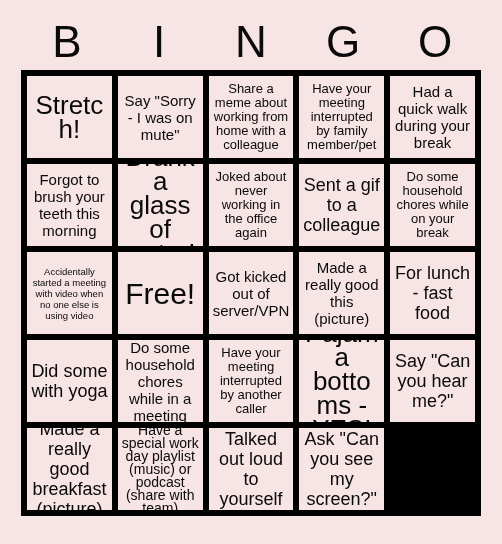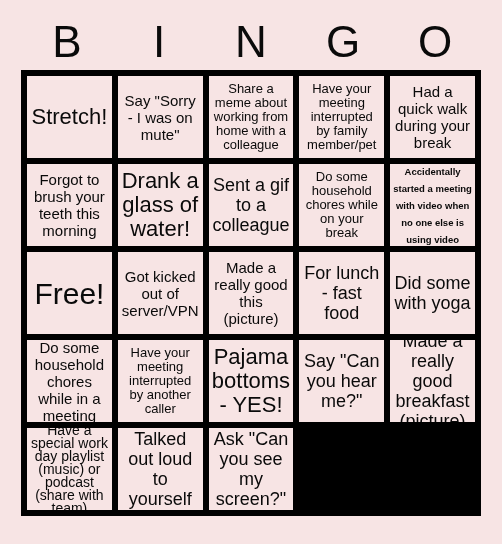--- a/index.html
+++ b/index.html
@@ -66,26 +66,26 @@
     color: #0a0a0a;
   }
   .cell-text {
     display: block;
     width: 100%;
     word-wrap: break-word;
     hyphens: none;
   }
   
   .fs-xxl .cell-text { font-size: 30px; line-height: 31px; }
-  .fs-xl  .cell-text { font-size: 22px; line-height: 24px; }
+  .fs-xl  .cell-text { font-size: 26px; line-height: 24px; }
   .fs-lg  .cell-text { font-size: 18px; line-height: 20px; }
   .fs-md  .cell-text { font-size: 15px; line-height: 17px; }
   .fs-sm  .cell-text { font-size: 13px; line-height: 14px; }
   .fs-xs  .cell-text { font-size: 14px; line-height: 13px; }
-  .fs-xxs .cell-text { font-size: 9.5px; line-height: 17px; font-weight: bold; }
+  .fs-xxs .cell-text { font-size: 9.5px; line-height: 11px; }
 </style>
 </head>
 <body>
 
 <div class="card">
 
   <div class="header">
     <div class="header-letter">B</div>
     <div class="header-letter">I</div>
     <div class="header-letter">N</div>
@@ -107,20 +107,23 @@
         <span class="cell-text">Have your meeting interrupted by family member/pet</span>
       </div>
       <div class="cell fs-md">
         <span class="cell-text">Had a quick walk during your break</span>
       </div>
       <div class="cell fs-md">
         <span class="cell-text">Forgot to brush your teeth this morning</span>
       </div>
       <div class="cell fs-xl">
         <span class="cell-text">Drank a glass of water!</span>
+      </div>
+      <div class="cell fs-sm">
+        <span class="cell-text">Joked about never working in the office again</span>
       </div>
       <div class="cell fs-lg">
         <span class="cell-text">Sent a gif to a colleague</span>
       </div>
       <div class="cell fs-sm">
         <span class="cell-text">Do some household chores while on your break</span>
       </div>
       <div class="cell fs-xxs">
         <span class="cell-text">Accidentally started a meeting with video when no one else is using video</span>
       </div>

